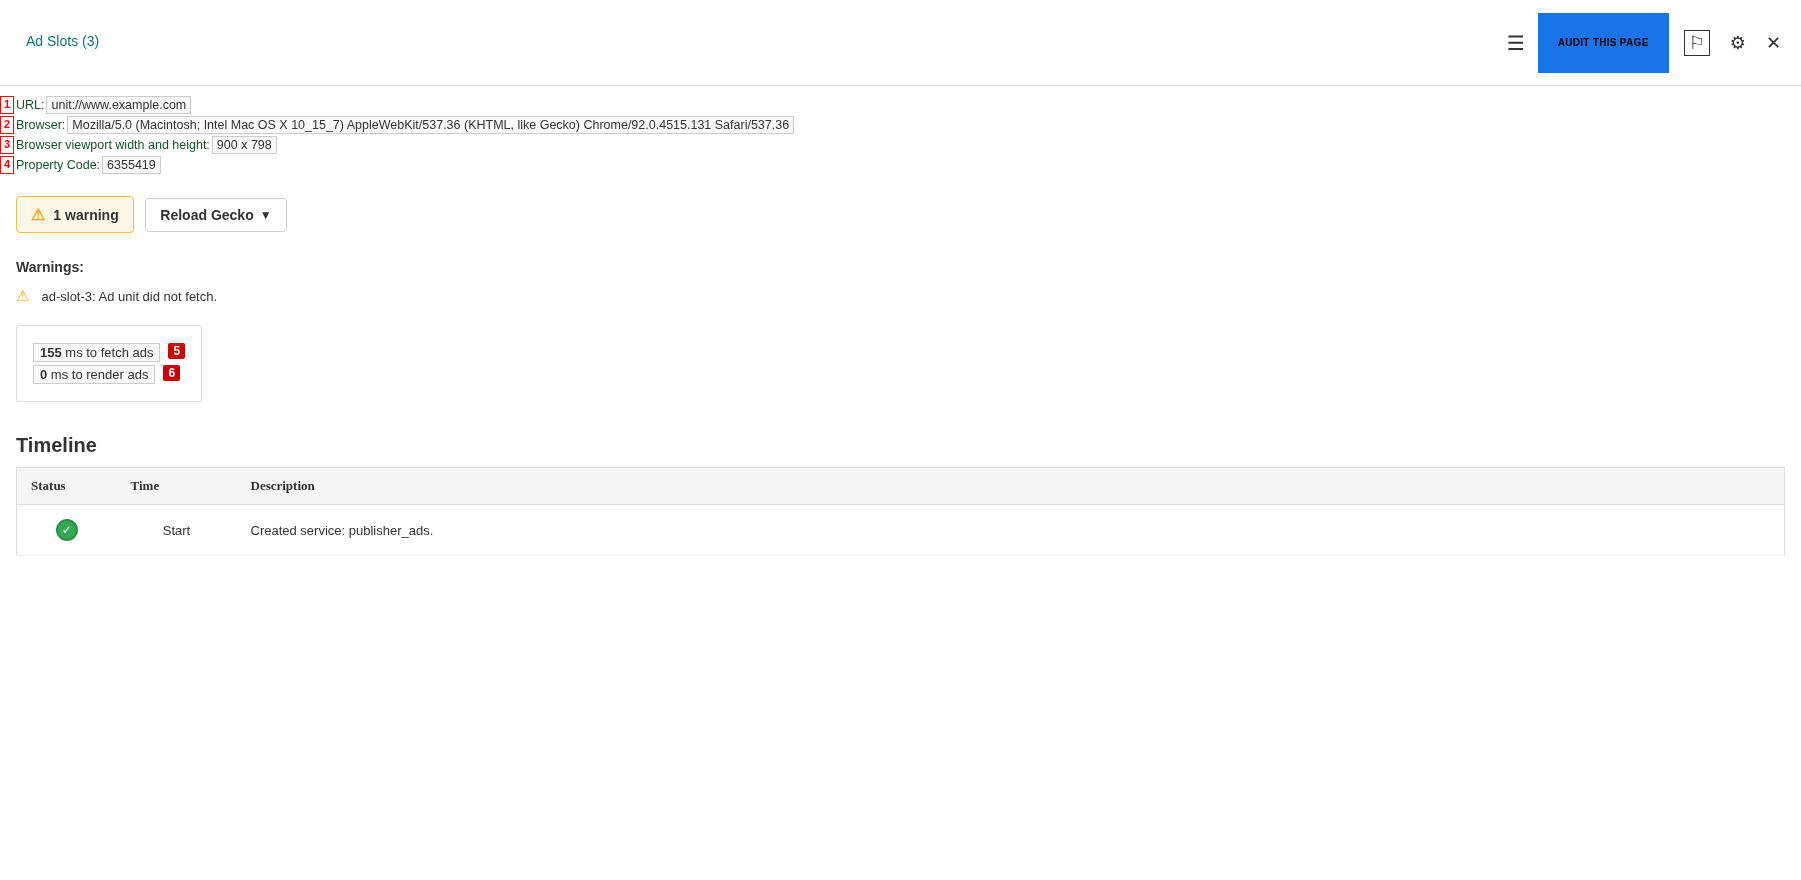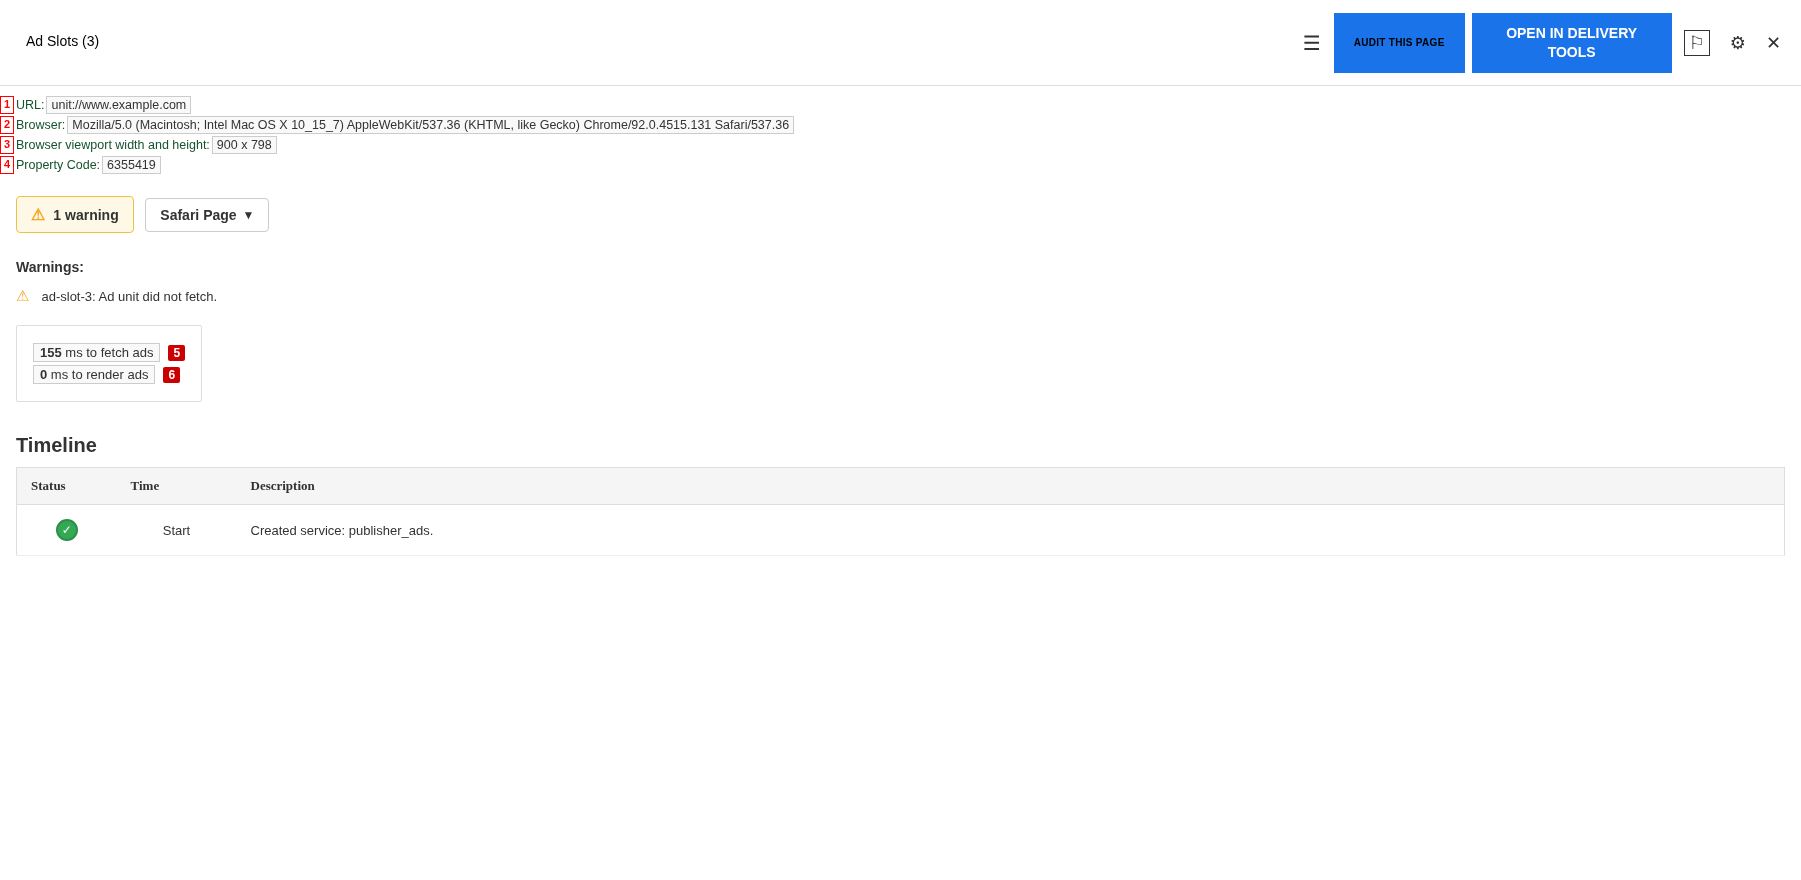--- a/index.html
+++ b/index.html
@@ -24,21 +24,21 @@
       align-items: center;
       border-bottom: 3px solid transparent;
       margin-bottom: -1px;
     }
     .tab.active {
       color: #1a73e8;
       border-bottom: 3px solid #1a73e8;
       font-weight: 500;
     }
     .tab.inactive {
-      color: #000000;
+      color: #0f766e;
     }
     .header-spacer { flex: 1; }
     .hamburger-btn {
       background: none;
       border: none;
       cursor: pointer;
       font-size: 20px;
       padding: 8px;
       color: #333;
     }
@@ -169,21 +169,21 @@
     .metrics-box {
       margin: 16px 16px;
       border: 1px solid #ddd;
       padding: 14px 16px;
       display: inline-block;
       border-radius: 2px;
       background: #fff;
     }
     .metric-row {
       display: flex;
-      align-items: center;
+      align-items: flex-start;
       margin: 3px 0;
       font-size: 13px;
     }
     .metric-label {
       border: 1px solid #ccc;
       padding: 1px 6px;
       margin-right: 4px;
       background: #f9f9f9;
     }
     .metric-num {
@@ -256,23 +256,20 @@
   <div class="tab-bar">
     <div class="tab inactive">
       <span>Ad Slots (3)</span>
     </div>
   </div>
   <div class="header-spacer"></div>
   <button class="hamburger-btn">
     <span>☰</span>
   </button>
   <button class="audit-btn">AUDIT THIS PAGE</button>
-  <button class="delivery-btn">
-    <span>OPEN IN DELIVERY TOOLS</span>
-  </button>
   <button class="icon-btn">
     <span style="font-size:18px; border:1.5px solid #333; padding:2px 4px;">⚐</span>
   </button>
   <button class="icon-btn">
     <span>⚙</span>
   </button>
   <button class="icon-btn">
     <span>✕</span>
   </button>
 </div>
@@ -307,21 +304,21 @@
     </div>
   </div>
 
   
   <div class="warning-section">
     <span class="warning-badge">
       <span class="warning-icon">⚠</span>
       <span>1 warning</span>
     </span>
     <button class="reload-btn">
-      <span>Safari Page</span>
+      <span>Reload Gecko</span>
       <span class="chevron">▼</span>
     </button>
   </div>
 
   
   <div class="warnings-title">Warnings:</div>
   <div class="warning-item">
     <span class="wi-icon">⚠</span>
     <span>ad-slot-3:   Ad unit did not fetch.</span>
   </div>

